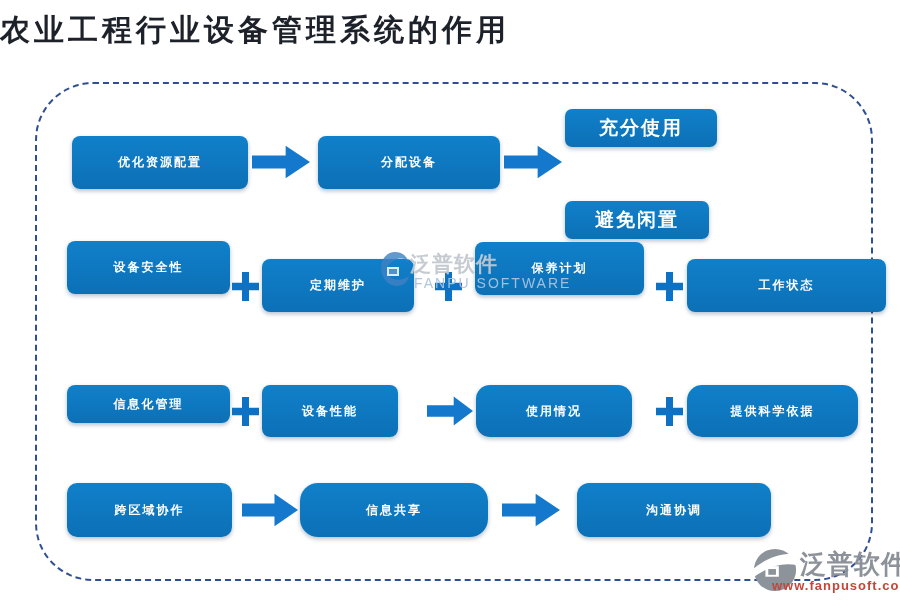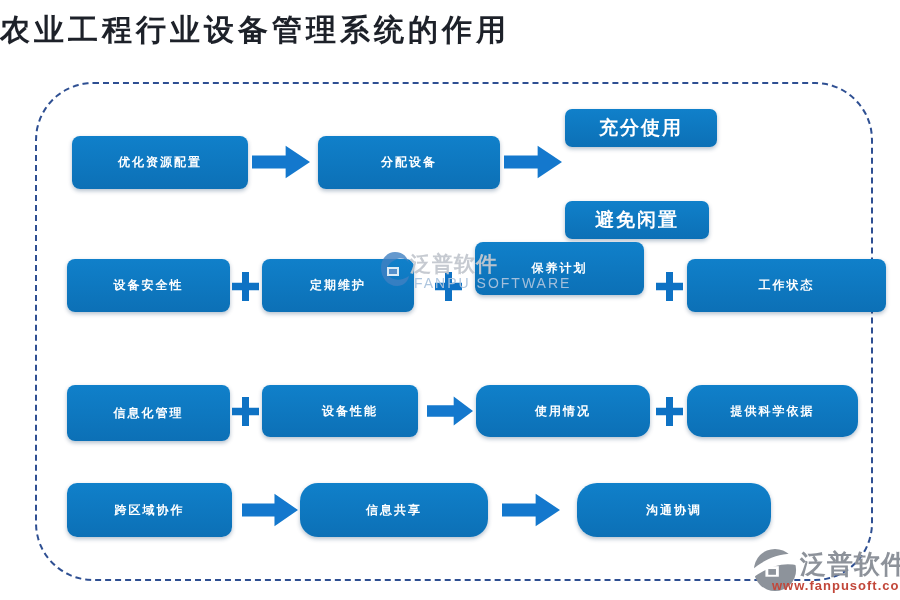--- a/index.html
+++ b/index.html
@@ -59,41 +59,41 @@
 
 <div class="frame"></div>
 
 <div class="box f-sans" style="left:72px; top:136px; width:176px; height:53px;">优化资源配置</div>
 <div class="arrow" style="left:252px; top:145px; width:58px; height:34px;"></div>
 <div class="box f-sans" style="left:318px; top:136px; width:182px; height:53px;">分配设备</div>
 <div class="arrow" style="left:504px; top:145px; width:58px; height:34px;"></div>
 <div class="box f-serif small" style="left:565px; top:109px; width:152px; height:38px; border-radius:7px;">充分使用</div>
 <div class="box f-serif small" style="left:565px; top:181px; width:144px; height:38px; border-radius:7px;margin-top:20px;">避免闲置</div>
 
-<div class="box f-sans" style="left:67px; top:259px; width:163px; height:53px;font-family:Liberation Mono, monospace;">设备安全性</div>
+<div class="box f-sans" style="left:67px; top:241px; width:163px; height:53px;font-family:Liberation Mono, monospace;">设备安全性</div>
 <div class="plus" style="left:232px; top:272px;"></div>
 <div class="box f-sans" style="left:262px; top:259px; width:152px; height:53px;">定期维护</div>
 <div class="plus" style="left:435px; top:272px;"></div>
 <div class="box f-serif" style="left:475px; top:242px; width:169px; height:53px;">保养计划</div>
 <div class="plus" style="left:656px; top:272px;"></div>
 <div class="box f-serif" style="left:687px; top:259px; width:199px; height:53px;">工作状态</div>
 
-<div class="box f-sans" style="left:67px; top:385px; width:163px; height:56px;">信息化管理</div>
+<div class="box f-sans" style="left:67px; top:385px; width:163px; height:38px;">信息化管理</div>
 <div class="plus" style="left:232px; top:397px;"></div>
-<div class="box f-sans" style="left:262px; top:385px; width:136px; height:52px;padding-left:20px;">设备性能</div>
+<div class="box f-sans" style="left:262px; top:385px; width:136px; height:52px;">设备性能</div>
 <div class="arrow" style="left:427px; top:396px; width:46px; height:30px;"></div>
-<div class="box f-serif" style="left:476px; top:385px; width:174px; height:52px; border-radius:14px;">使用情况</div>
+<div class="box f-serif" style="left:476px; top:385px; width:156px; height:52px; border-radius:14px;">使用情况</div>
 <div class="plus" style="left:656px; top:397px;"></div>
 <div class="box f-serif" style="left:687px; top:385px; width:171px; height:52px;border-radius:15px;">提供科学依据</div>
 
 <div class="box f-sans" style="left:67px; top:483px; width:165px; height:54px; border-radius:10px;">跨区域协作</div>
 <div class="arrow" style="left:242px; top:493px; width:56px; height:34px;"></div>
 <div class="box f-serif" style="left:300px; top:483px; width:188px; height:54px; border-radius:18px;">信息共享</div>
 <div class="arrow" style="left:502px; top:493px; width:58px; height:34px;"></div>
-<div class="box f-serif" style="left:577px; top:483px; width:194px; height:54px; border-radius:20px;">沟通协调</div>
+<div class="box f-serif" style="left:577px; top:483px; width:194px; height:54px; border-radius:12px;">沟通协调</div>
 
 <div class="wm-center">
   <svg width="30" height="36" viewBox="0 0 30 36" style="position:absolute; left:0; top:2px;">
     <path d="M15 1 C7 1 1 8 1 17 C1 27 8 35 17 35 C23 35 28 31 29 25 C22 30 12 30 8 24 C5 19 8 12 15 9 C21 6 27 8 29 12 C27 5 22 1 15 1 Z" fill="#3f80c2" opacity="0.85"></path>
     <rect x="7" y="16" width="12" height="9" fill="#ffffff" opacity="0.9"></rect>
     <rect x="9" y="18" width="8" height="5" fill="#3f80c2" opacity="0.85"></rect>
   </svg>
   <div class="wm-text">泛普软件</div>
   <div class="wm-sub">FANPU SOFTWARE</div>
 </div>

